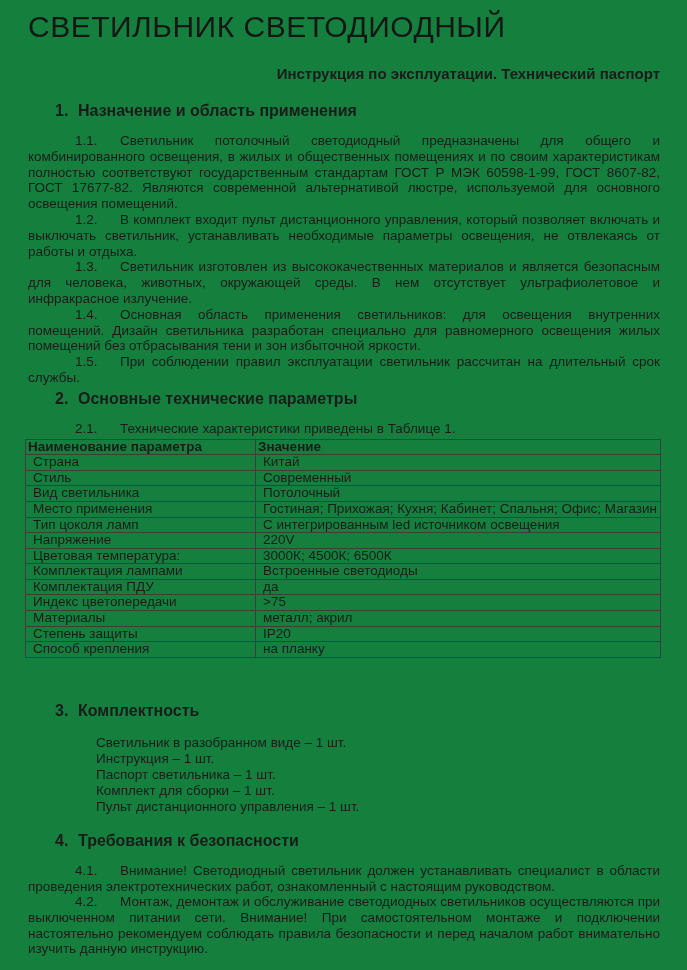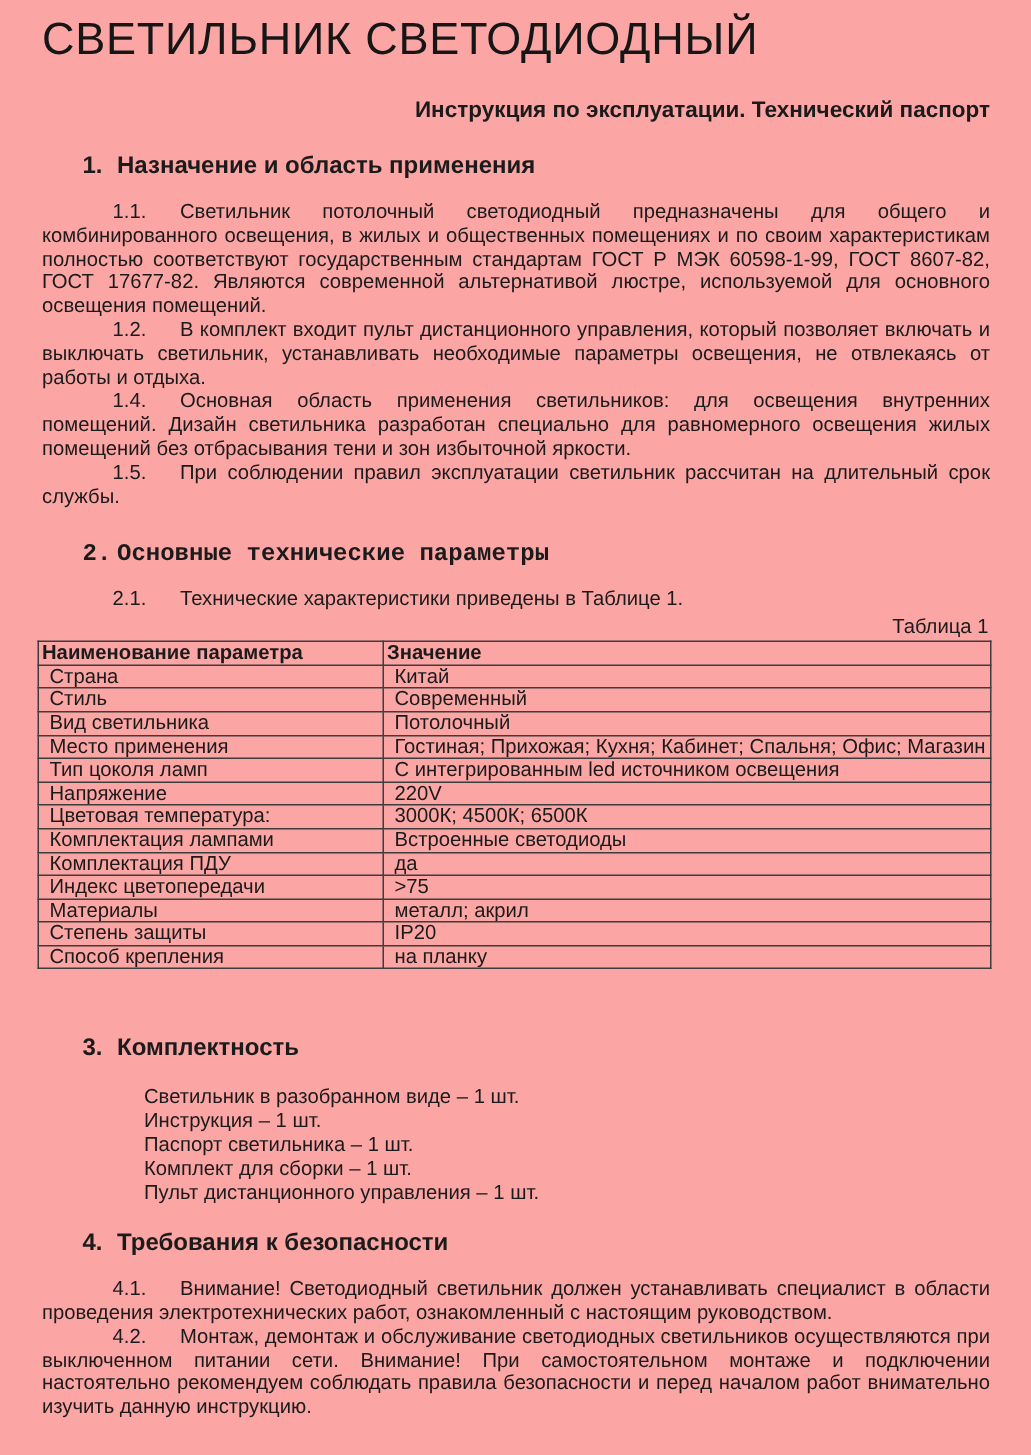--- a/index.html
+++ b/index.html
@@ -1,21 +1,21 @@
 <!DOCTYPE html>
 <html lang="ru"><head>
 <meta charset="utf-8">
 <style>
   * { margin: 0; padding: 0; box-sizing: border-box; }
   html, body { background: #ffffff; }
   .page {
     position: relative;
     width: 687px;
     height: 970px;
-    background: #fca5a5;
+    background: #15803d;
     overflow: hidden;
     color: #1b1b1b;
     font-family: "Liberation Sans", "DejaVu Sans", sans-serif;
     padding: 10px 27px 0 28px;
   }
   .doc-title {
     font-size: 30px;
     font-weight: 400;
     line-height: 34px;
     letter-spacing: 0.5px;
@@ -31,21 +31,21 @@
   .sec-h {
     font-size: 16px;
     font-weight: 700;
     padding-left: 27px;
   }
   .sec-h .sec-num {
     display: inline-block;
     width: 23px;
   }
   .sec1-h { margin-top: 20px; }
-  .sec2-h { margin-top: 22px; font-family: Liberation Mono, monospace; }
+  .sec2-h { margin-top: 4px; }
   .sec3-h { margin-top: 44px; }
   .sec4-h { margin-top: 17px; }
   .body-block { margin-top: 13px; }
   .para {
     font-size: 13.5px;
     line-height: 15.8px;
     text-align: justify;
     text-indent: 47px;
   }
   .pnum {
@@ -97,33 +97,33 @@
 
   <div class="doc-subtitle">Инструкция по эксплуатации.  Технический паспорт</div>
 
   <div class="sec-h sec1-h">
     <span class="sec-num">1.</span><span>Назначение и область применения</span>
   </div>
 
   <div class="body-block">
     <p class="para"><span class="pnum">1.1.</span><span>Светильник потолочный светодиодный предназначены для общего и комбинированного освещения, в жилых и общественных помещениях и по своим характеристикам полностью соответствуют государственным стандартам ГОСТ Р МЭК 60598-1-99, ГОСТ 8607-82, ГОСТ 17677-82. Являются современной альтернативой люстре, используемой для основного освещения помещений.</span></p>
     <p class="para"><span class="pnum">1.2.</span><span>В комплект входит пульт дистанционного управления, который позволяет включать и выключать светильник, устанавливать необходимые параметры освещения, не отвлекаясь от работы и отдыха.</span></p>
+    <p class="para"><span class="pnum">1.3.</span><span>Светильник изготовлен из высококачественных материалов и является безопасным для человека, животных, окружающей среды. В нем отсутствует ультрафиолетовое и инфракрасное излучение.</span></p>
     <p class="para"><span class="pnum">1.4.</span><span>Основная область применения светильников: для освещения внутренних помещений. Дизайн светильника разработан специально для равномерного освещения жилых помещений без отбрасывания тени и зон избыточной яркости.</span></p>
     <p class="para"><span class="pnum">1.5.</span><span>При соблюдении правил эксплуатации светильник рассчитан на длительный срок службы.</span></p>
   </div>
 
   <div class="sec-h sec2-h">
     <span class="sec-num">2.</span><span>Основные технические параметры</span>
   </div>
 
   <div class="body-block">
     <p class="para"><span class="pnum">2.1.</span><span>Технические характеристики приведены в Таблице 1.</span></p>
   </div>
 
-  <div class="tbl-caption">Таблица 1</div>
 
   <table class="params">
     <colgroup>
         <col class="c1">
         <col>
       </colgroup>
     <thead>
       <tr>
         <th>Наименование параметра</th>
         <th>Значение</th>

